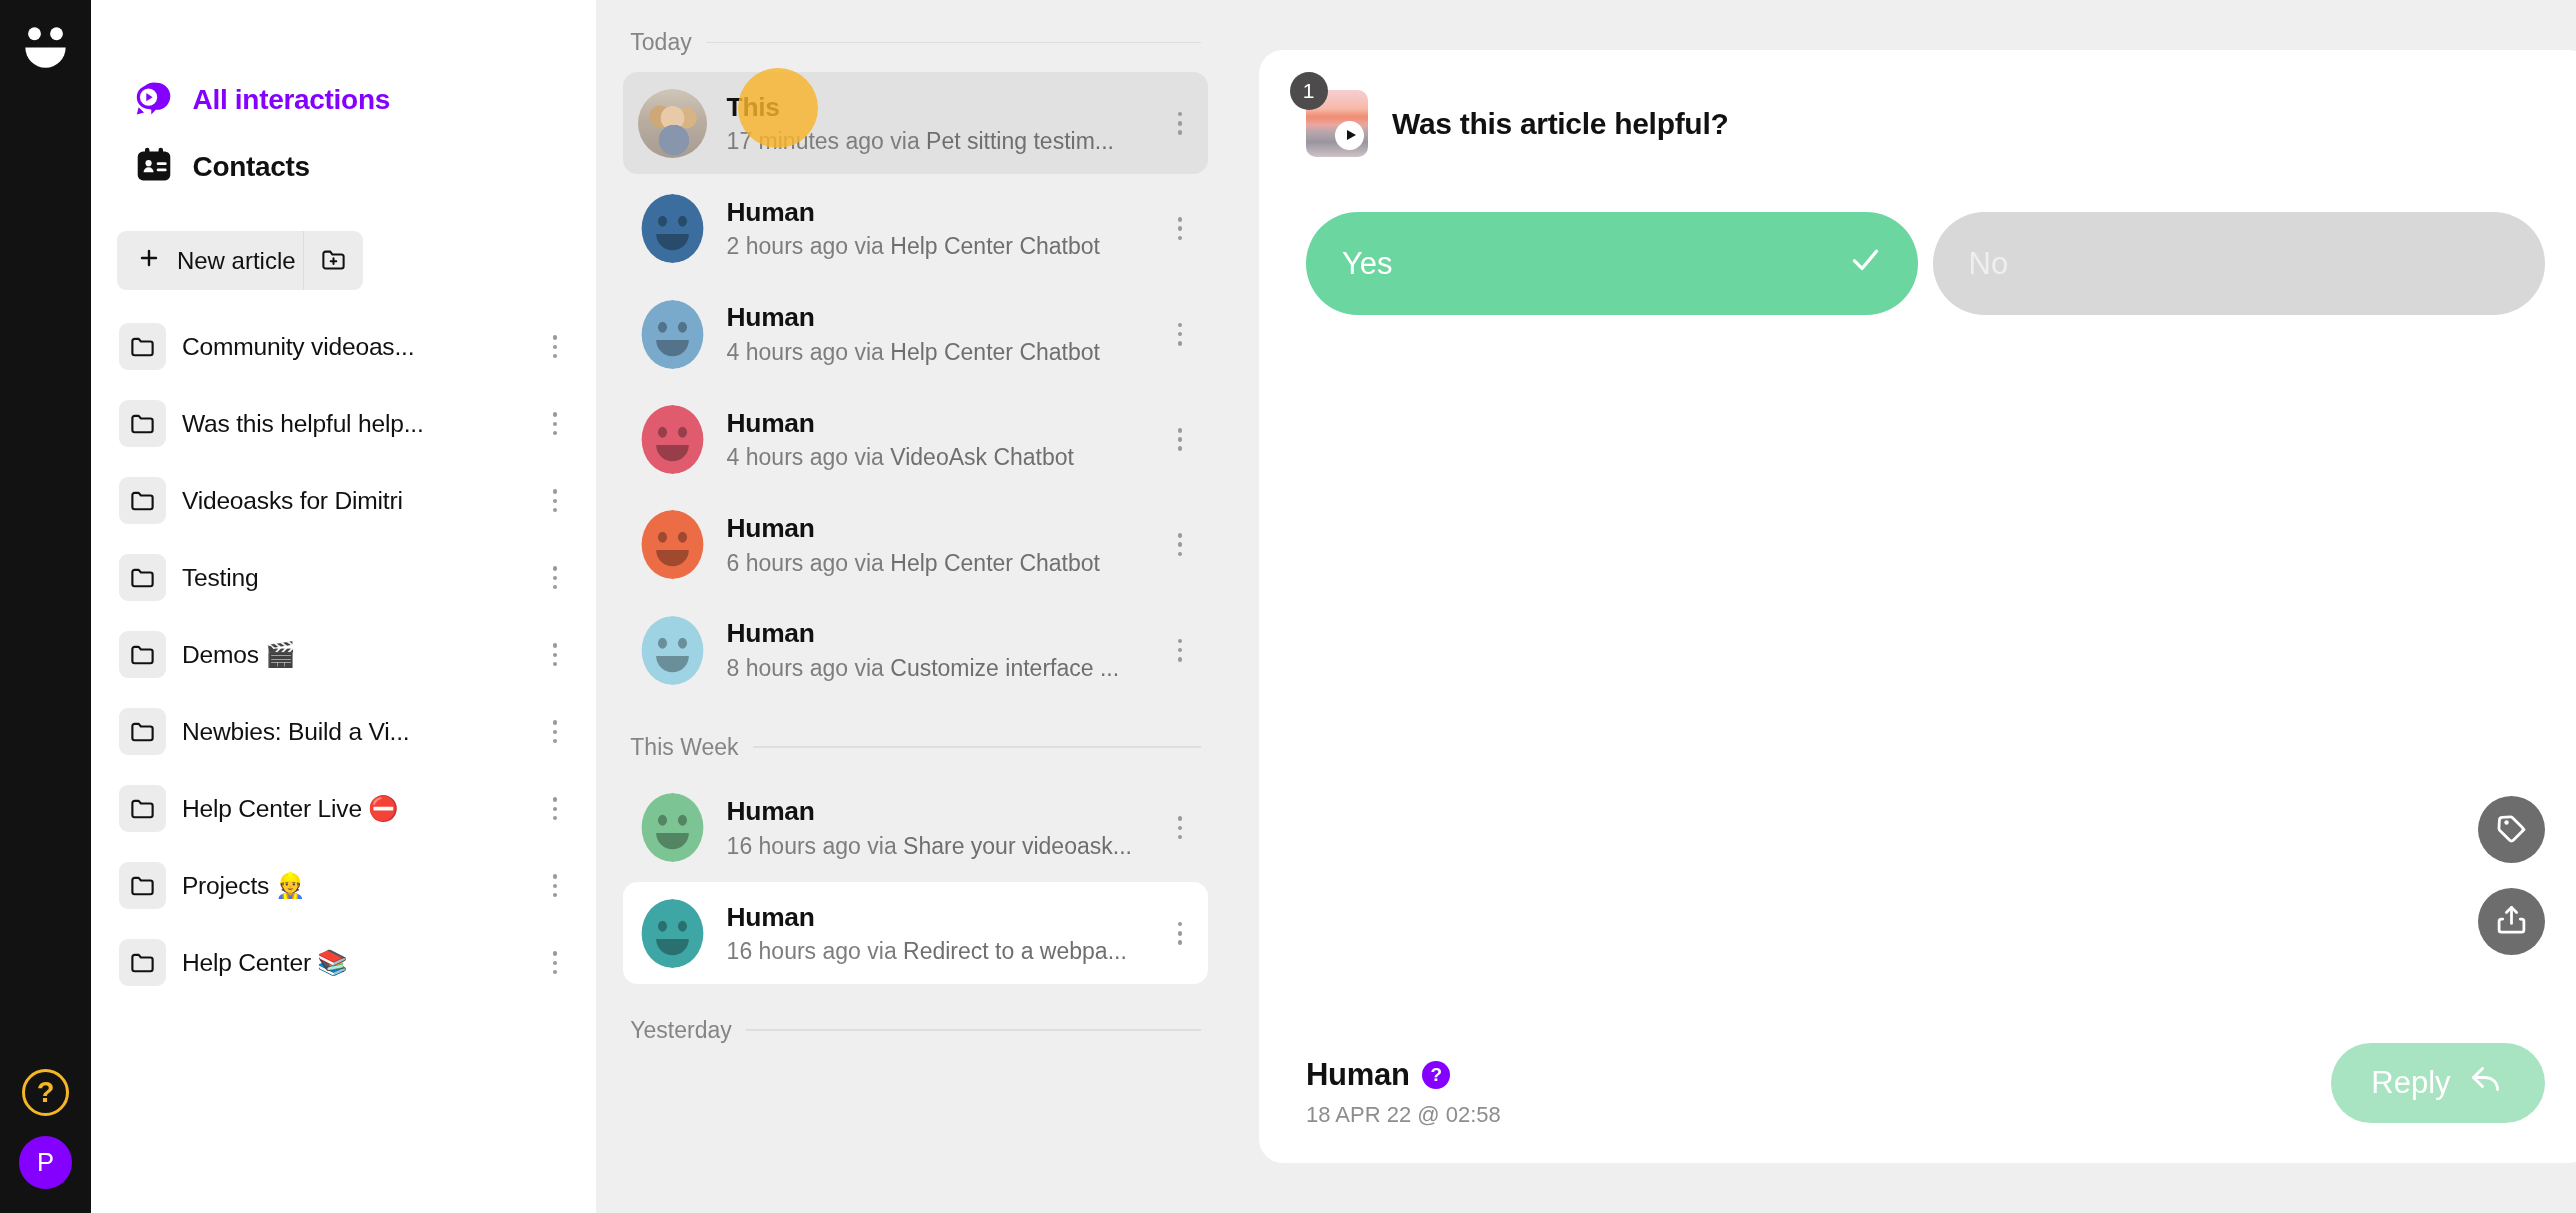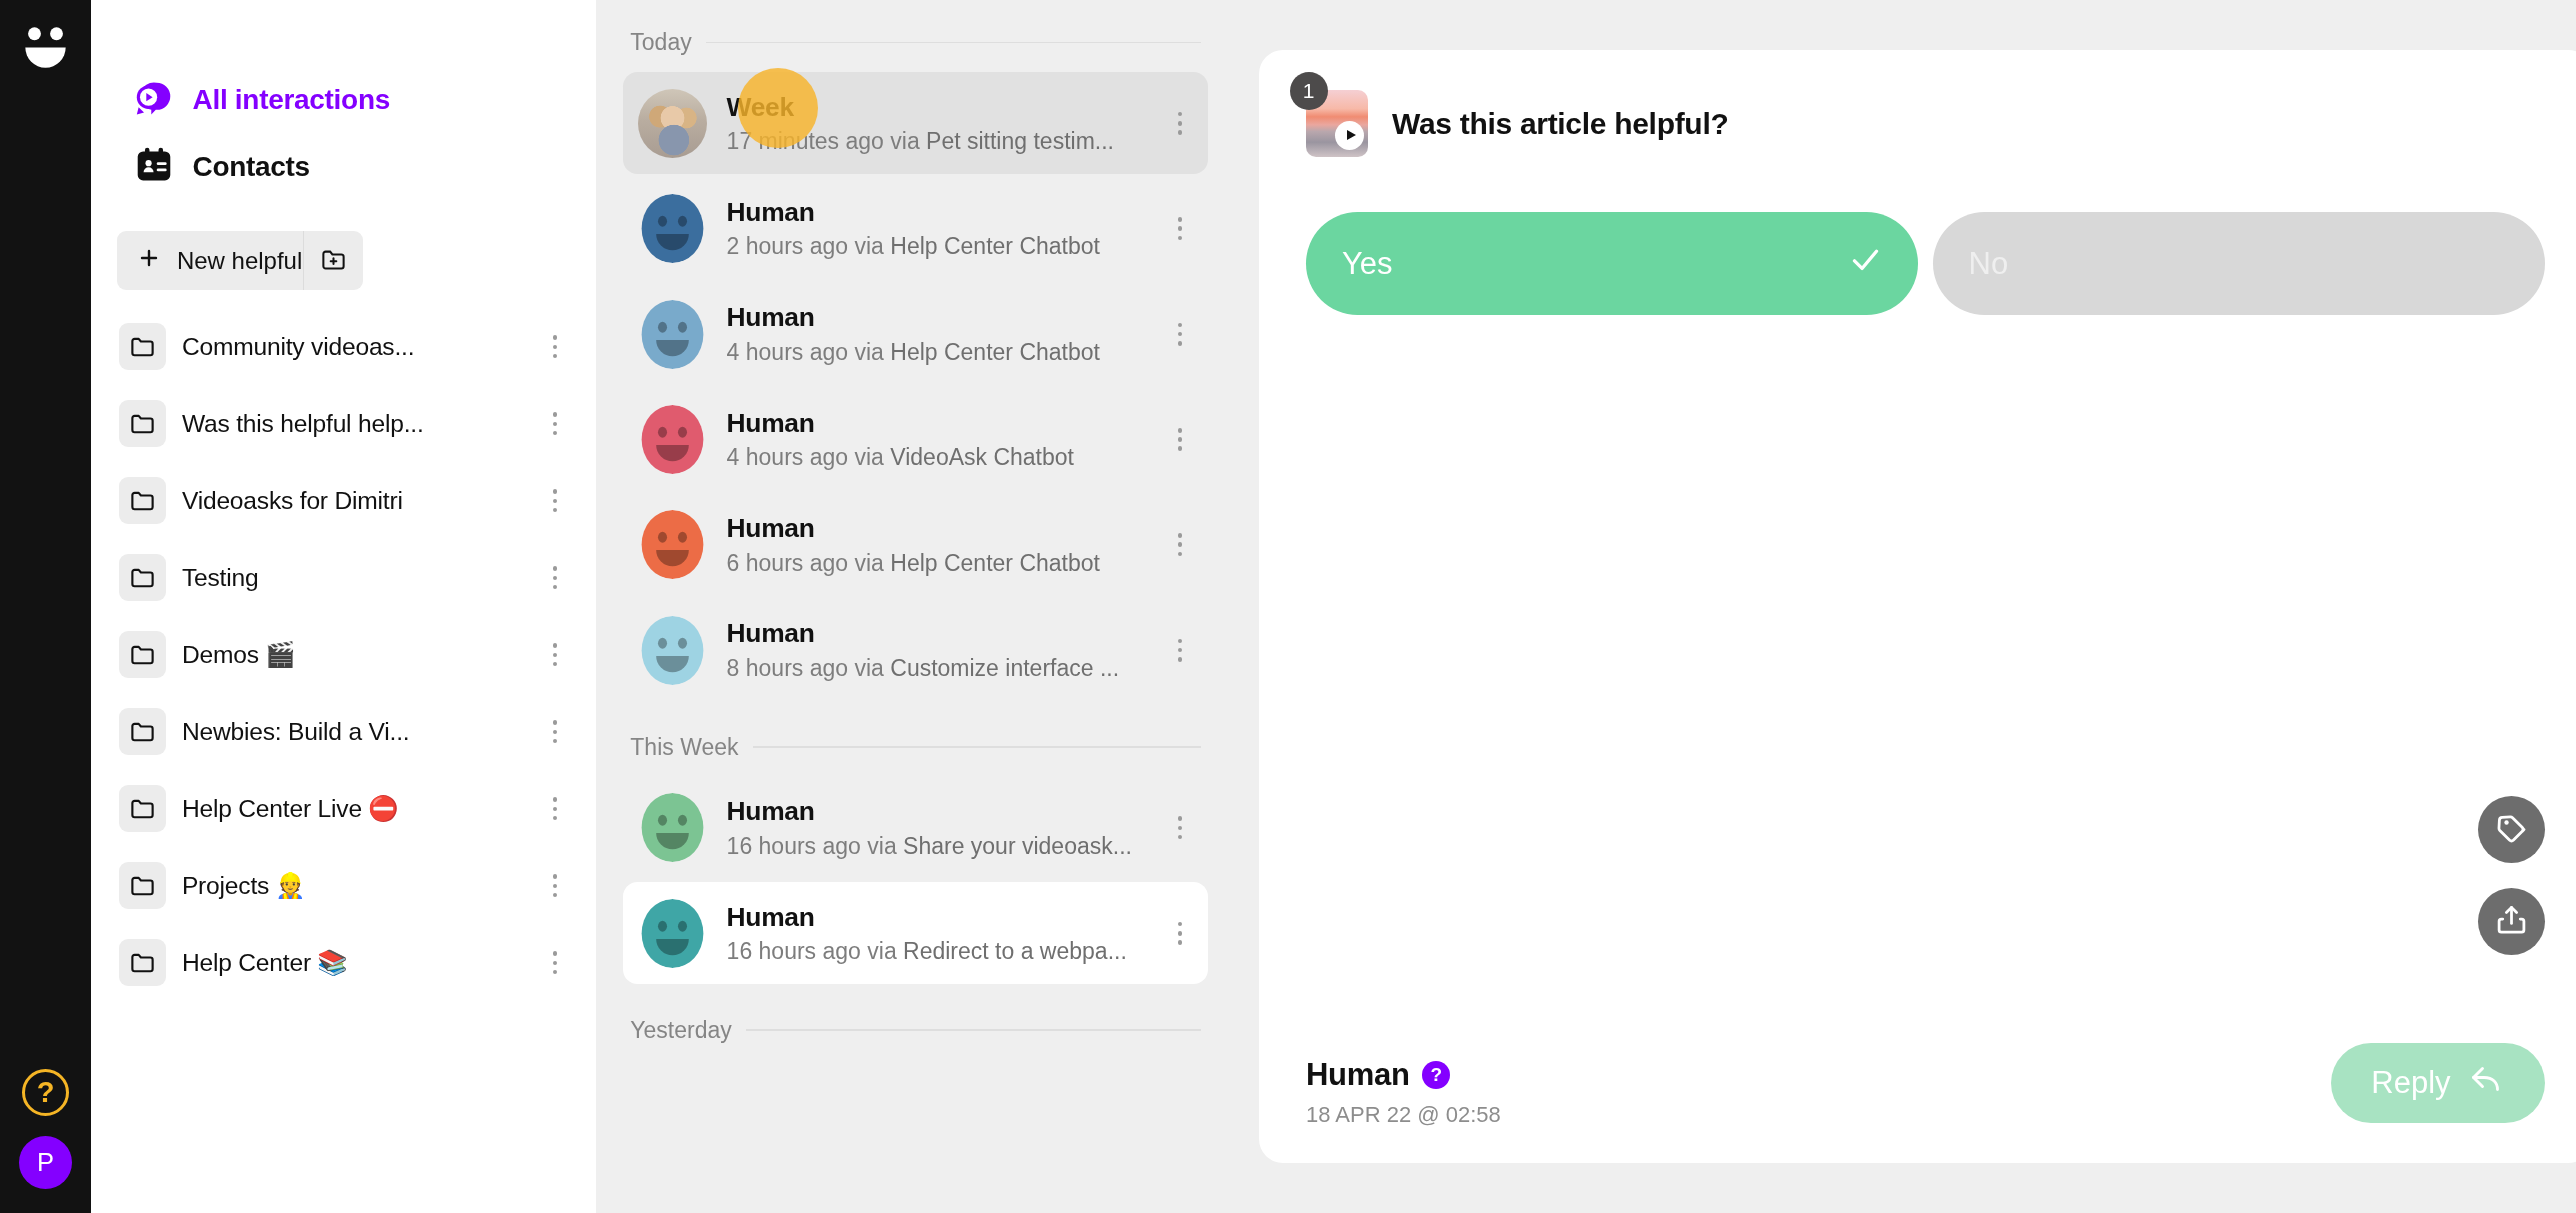--- a/index.html
+++ b/index.html
@@ -255,21 +255,21 @@
     </div>
 
     <div class="newbtn-wrap">
       <div class="newbtn">
         <span>
           <svg width="24" height="24" viewBox="0 0 24 24" stroke="#111" stroke-width="2.4" stroke-linecap="round">
             <line x1="12" y1="5" x2="12" y2="19"></line>
               <line x1="5" y1="12" x2="19" y2="12"></line>
           </svg>
         </span>
-        <span>New helpful</span>
+        <span>New article</span>
       </div>
       <div class="newfolder">
         <span>
           <svg width="27" height="27" viewBox="0 0 24 24" fill="none" stroke="#111" stroke-width="1.8" stroke-linecap="round">
             <path d="M3 7a2 2 0 0 1 2-2h4l2 2.5h8a2 2 0 0 1 2 2V18a2 2 0 0 1-2 2H5a2 2 0 0 1-2-2z"></path>
             <line x1="12" y1="11" x2="12" y2="16"></line>
               <line x1="9.5" y1="13.5" x2="14.5" y2="13.5"></line>
           </svg>
         </span>
       </div>
@@ -399,21 +399,21 @@
   <div class="convlist" id="convlist">
       <div class="grp">
         <span class="grp-label">Today</span>
         <span class="grp-line"></span>
       </div>
       <div class="conv selected">
         <span class="conv-av">
           <div class="grace-face"></div>
         </span>
         <span class="conv-body">
-          <span class="conv-name" style="display:block">Week</span>
+          <span class="conv-name" style="display:block">This</span>
           <span class="conv-meta" style="display:block"><span>17 minutes ago</span> <span>via</span> <span class="conv-src">Pet sitting testim...</span></span>
         </span>
         <span class="kebab">
           <i></i>
           <i></i>
           <i></i>
         </span>
       </div>
       <div class="conv">
         <span class="conv-av">

